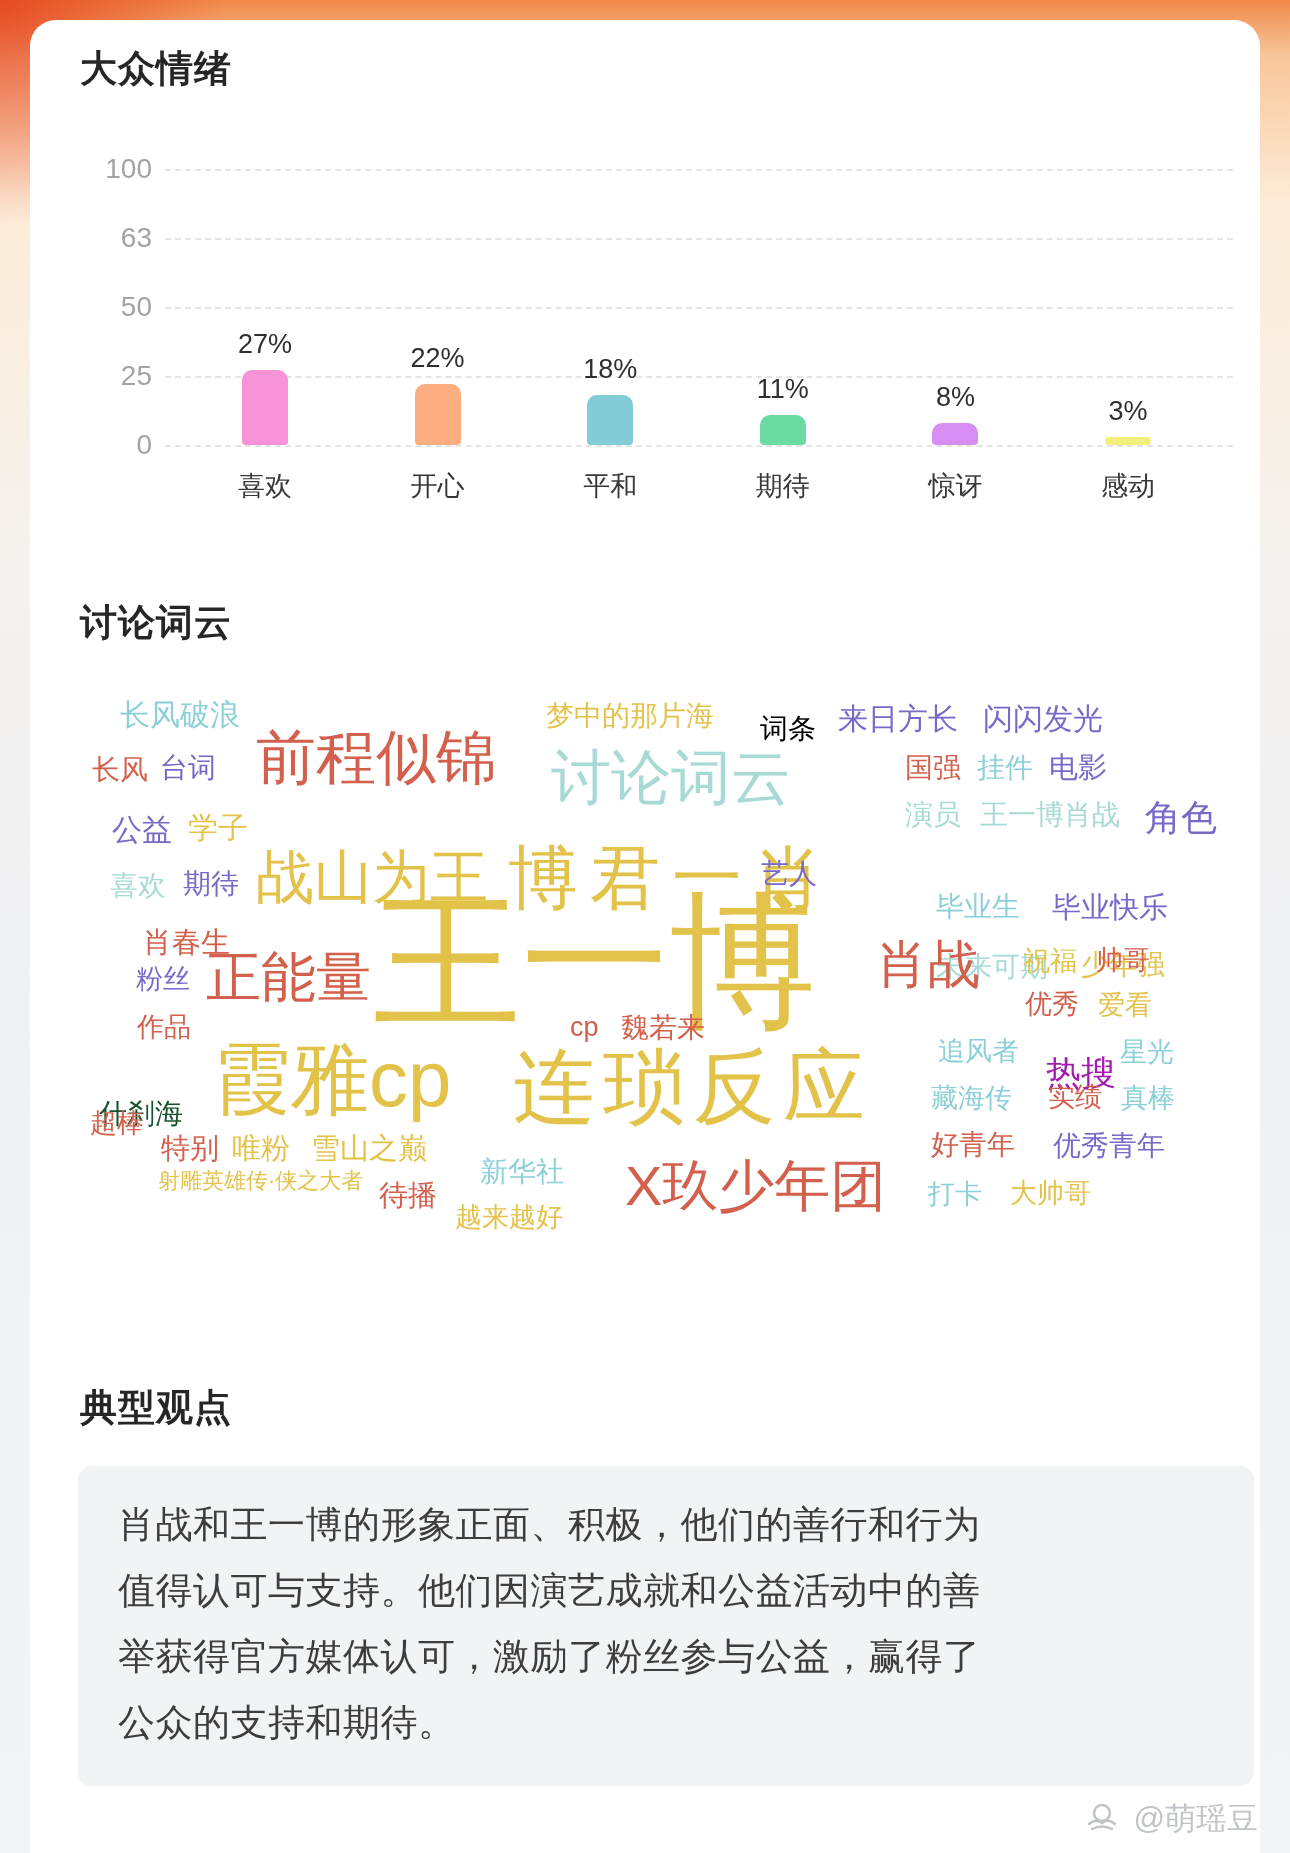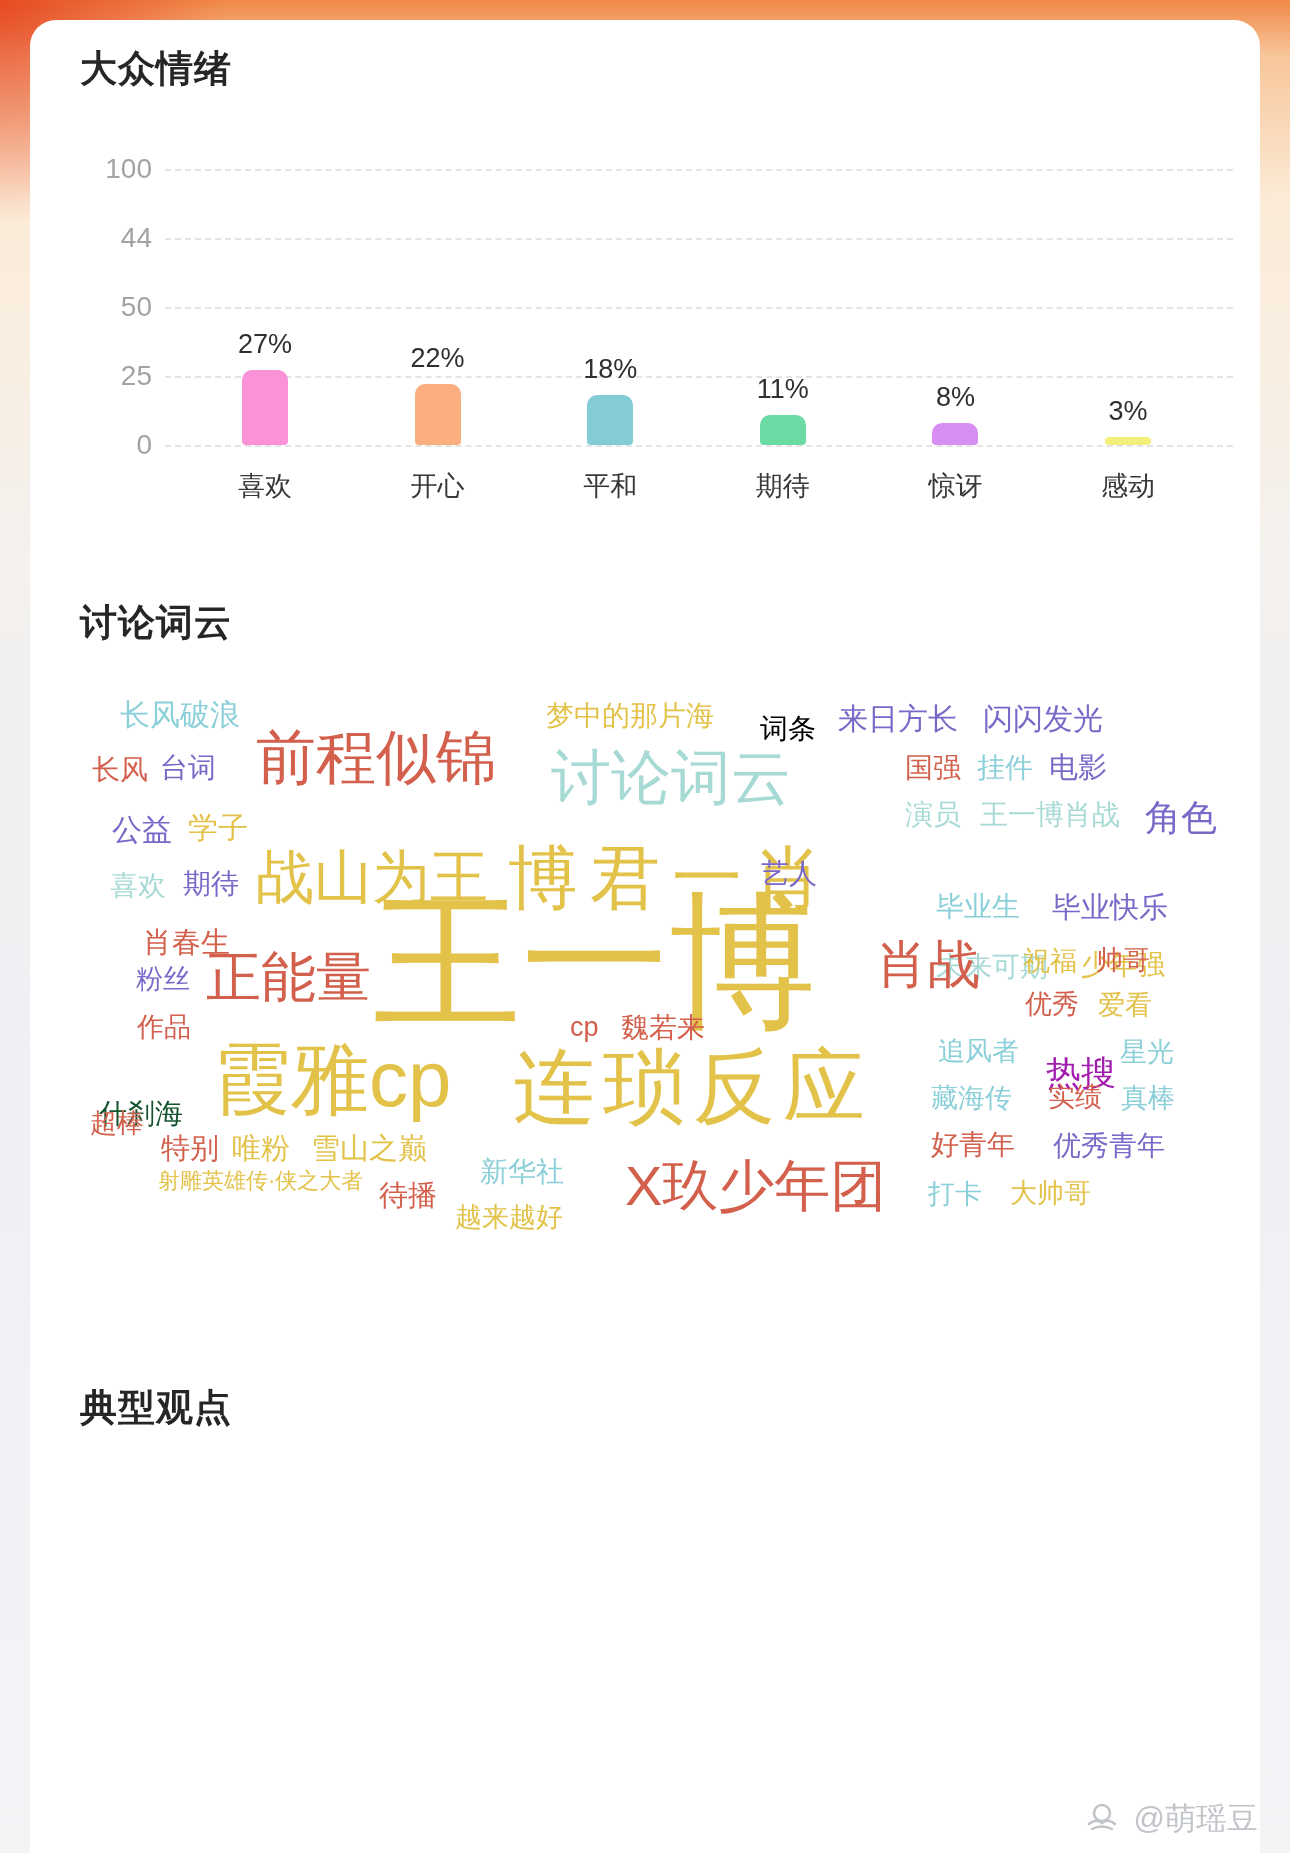--- a/index.html
+++ b/index.html
@@ -44,21 +44,21 @@
 
 <div class="page">
   <div class="card"></div>
 
   <div class="h2 sentiment">大众情绪</div>
 
   <div id="chart">
       <div class="gridline" style="top: 169px;"></div>
       <div class="ytick" style="top: 169px;">100</div>
       <div class="gridline" style="top: 238px;"></div>
-      <div class="ytick" style="top: 238px;">44</div>
+      <div class="ytick" style="top: 238px;">63</div>
       <div class="gridline" style="top: 307px;"></div>
       <div class="ytick" style="top: 307px;">50</div>
       <div class="gridline" style="top: 376px;"></div>
       <div class="ytick" style="top: 376px;">25</div>
       <div class="gridline" style="top: 445px;"></div>
       <div class="ytick" style="top: 445px;">0</div>
       <div class="bar" style="left: 265px; top: 370.48px; width: 46px; height: 74.52px; background: rgb(250, 146, 215); border-radius: 10px 10px 4px 4px;"></div>
       <div class="bar-label" style="left: 265px; top: 360.48px;">27%</div>
       <div class="x-label" style="left: 265px; top: 468px;">喜欢</div>
       <div class="bar" style="left: 437.6px; top: 384.28px; width: 46px; height: 60.72px; background: rgb(251, 175, 128); border-radius: 10px 10px 4px 4px;"></div>
@@ -138,20 +138,26 @@
       <span class="word" style="left: 1053px; top: 1132px; font-size: 28px; color: rgb(122, 104, 201);">优秀青年</span>
       <span class="word" style="left: 928px; top: 1181px; font-size: 27px; color: rgb(139, 207, 216);">打卡</span>
       <span class="word" style="left: 1010px; top: 1180px; font-size: 27px; color: rgb(227, 194, 74);">大帅哥</span>
       <span class="word" style="left: 480px; top: 1158px; font-size: 28px; color: rgb(139, 207, 216);">新华社</span>
       <span class="word" style="left: 455px; top: 1204px; font-size: 27px; color: rgb(227, 194, 74);">越来越好</span>
       <span class="word" style="left: 593px; top: 1158px; font-size: 56px; color: rgb(211, 96, 76); margin-left: 32px;">X玖少年团</span>
     </div>
 
   <div class="h2 opinion">典型观点</div>
 
+  <div class="opinion-box">
+    <div class="opinion-text" id="opinion-text">肖战和王一博的形象正面、积极，他们的善行和行为
+值得认可与支持。他们因演艺成就和公益活动中的善
+举获得官方媒体认可，激励了粉丝参与公益，赢得了
+公众的支持和期待。</div>
+  </div>
 
   <div class="watermark">
     <svg width="36" height="36" viewBox="0 0 36 36">
       <circle cx="18" cy="15" r="8" fill="none" stroke="#c0c3c8" stroke-width="2.5"></circle>
       <path d="M5 26 Q12 20 18 25 Q24 20 31 26" fill="none" stroke="#c0c3c8" stroke-width="2.5" stroke-linecap="round"></path>
       <path d="M8 31 Q18 26 28 31" fill="none" stroke="#c0c3c8" stroke-width="2.5" stroke-linecap="round"></path>
     </svg>
     <span class="watermark-label">@萌瑶豆</span>
   </div>
 </div>

